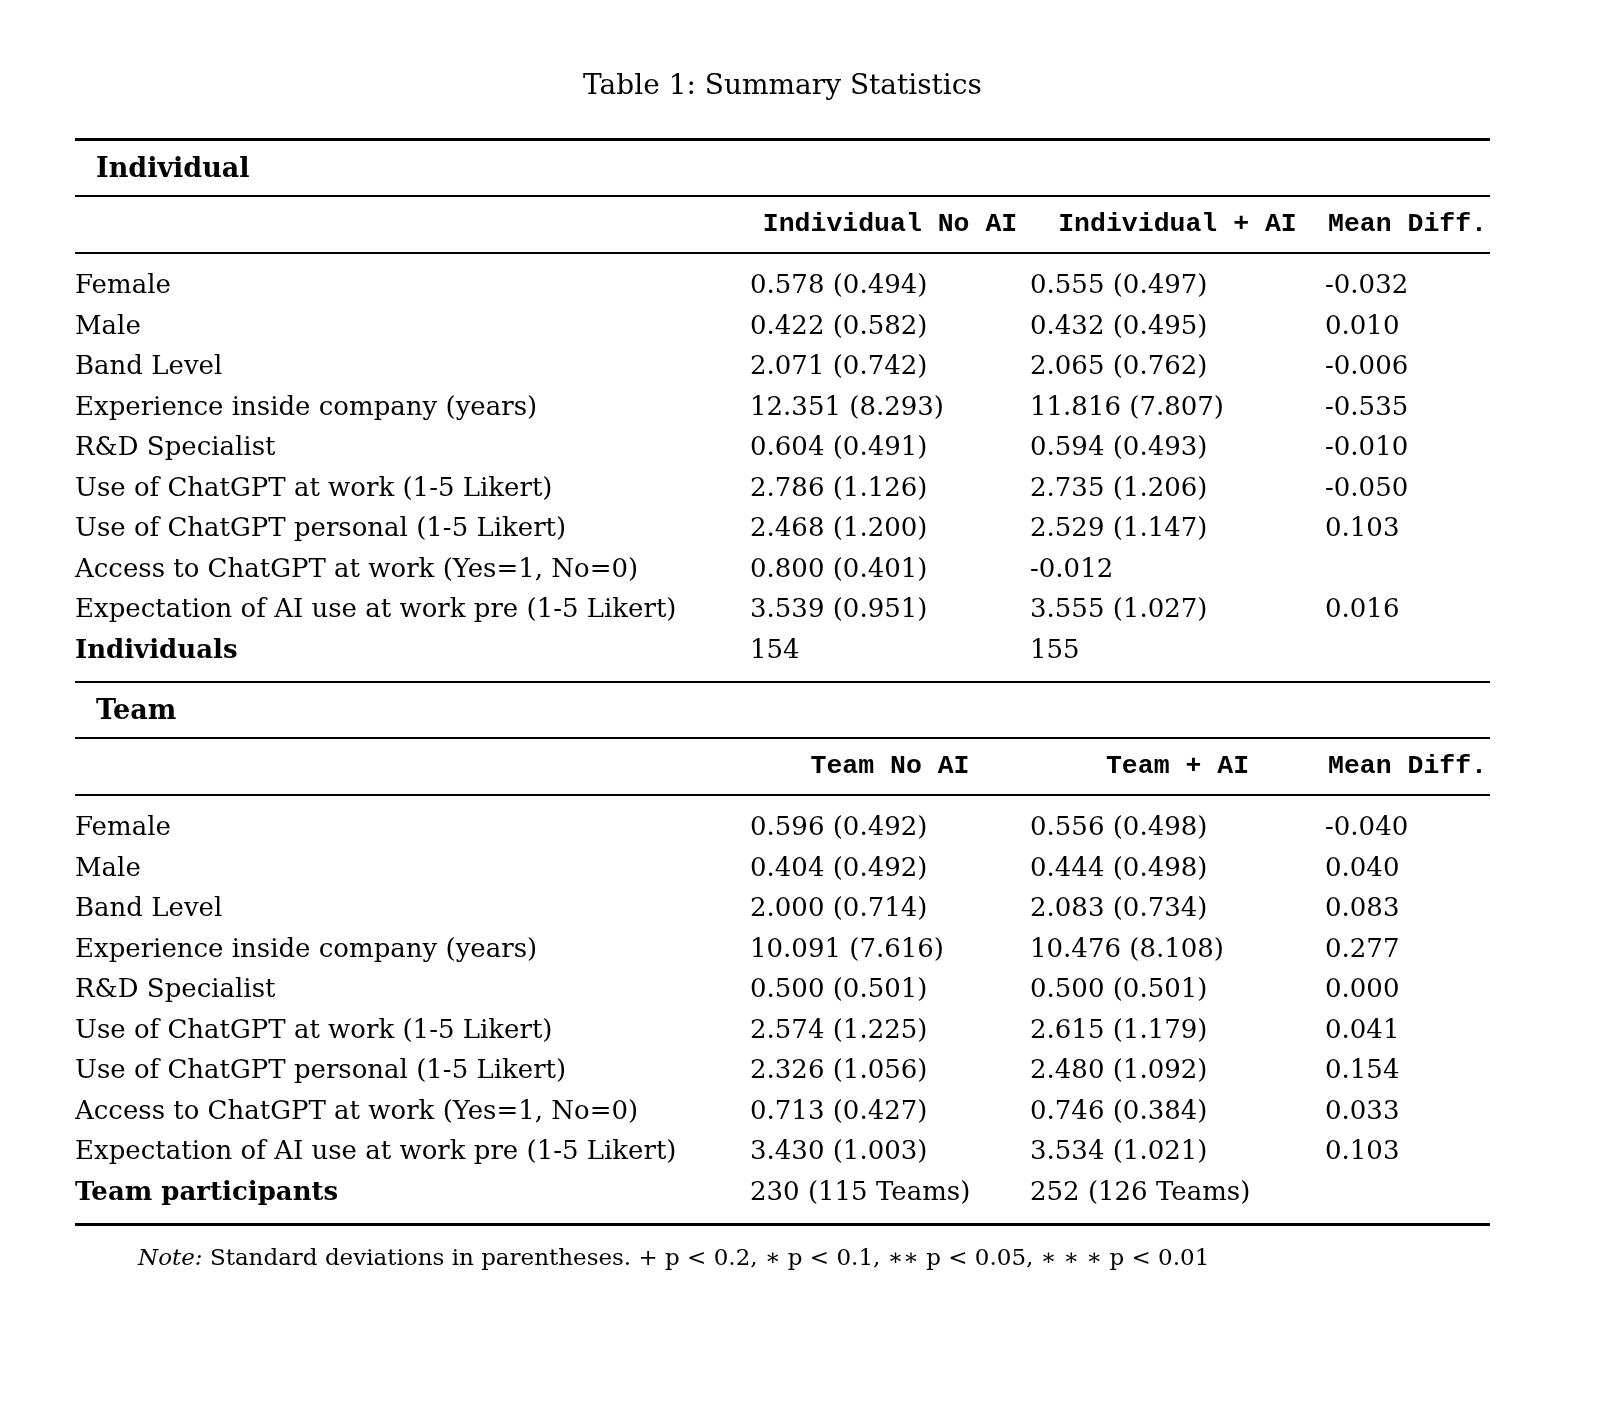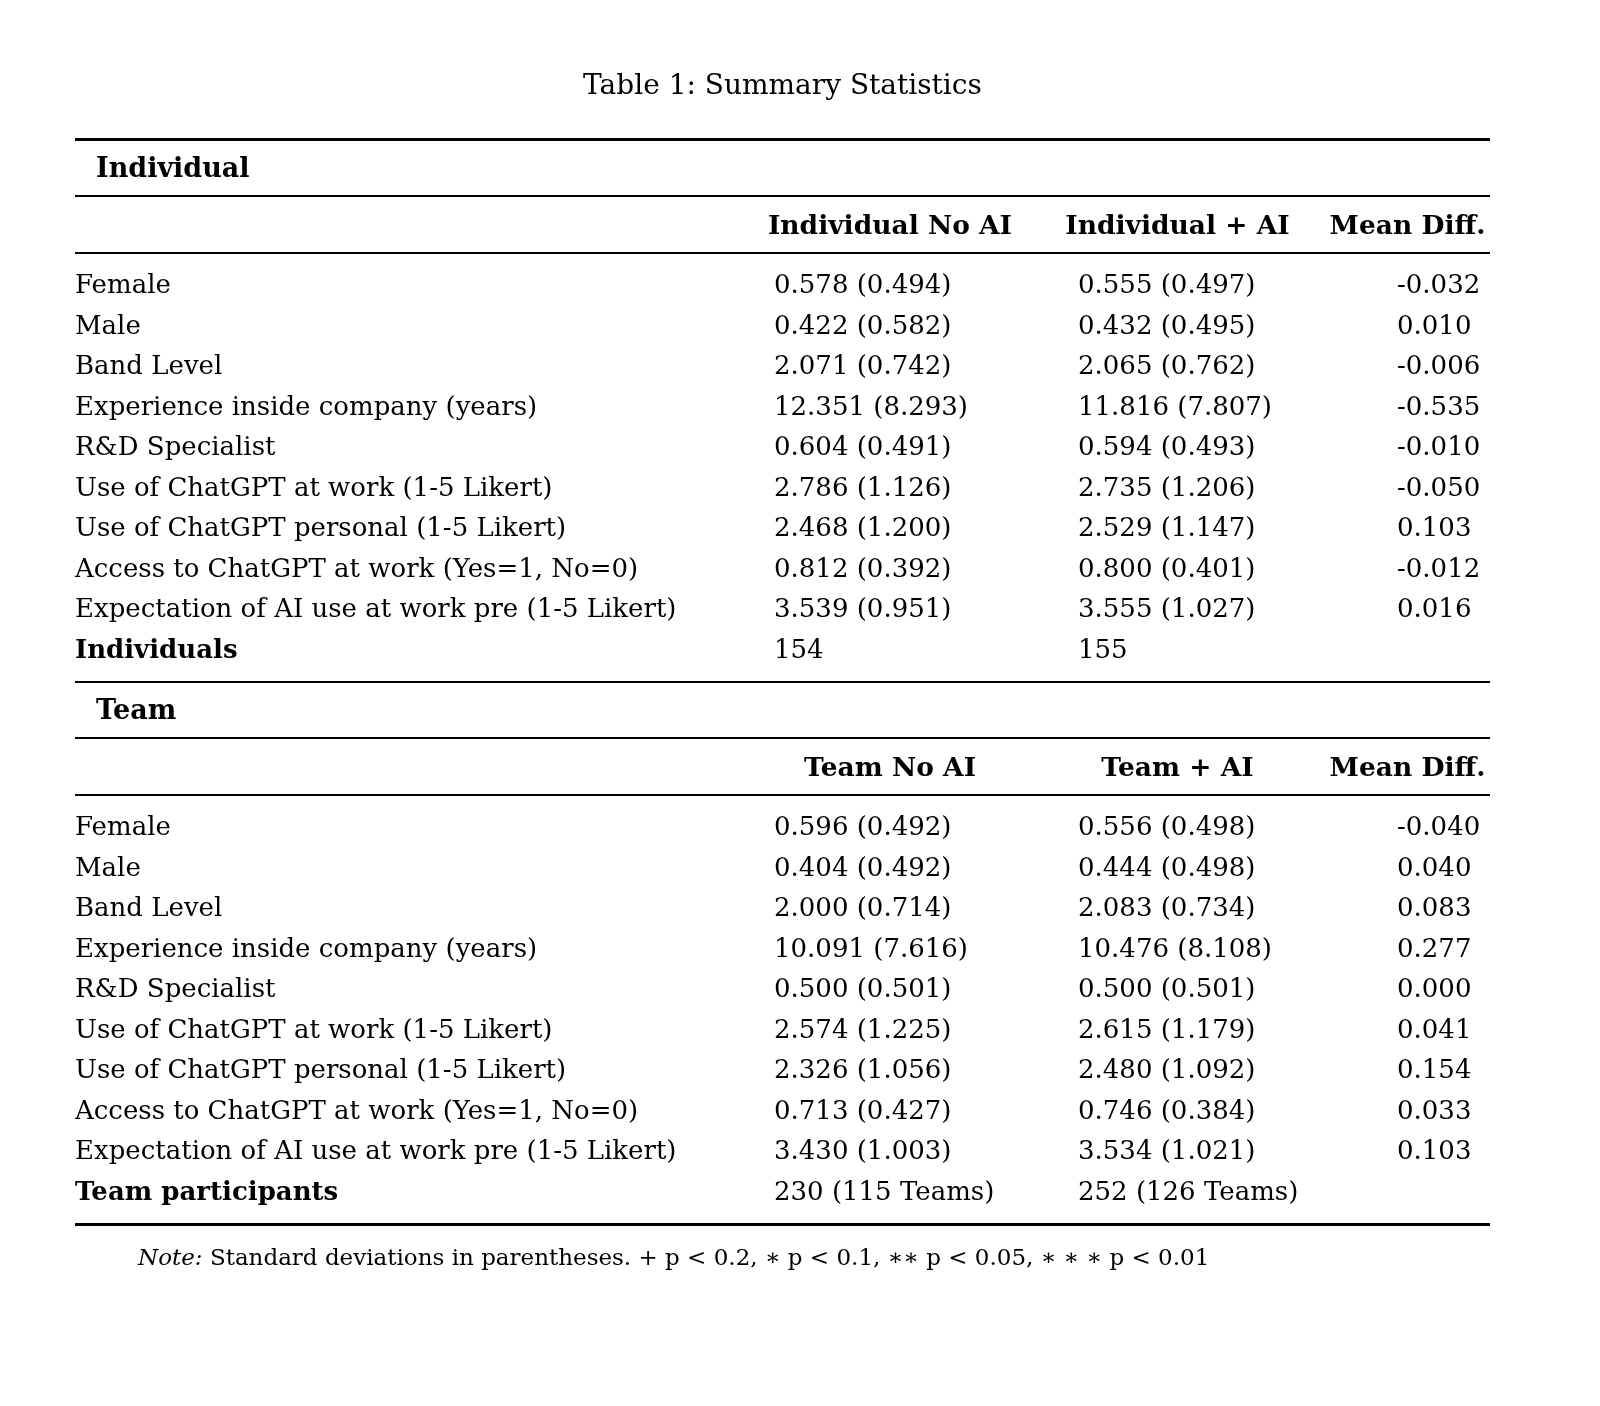--- a/index.html
+++ b/index.html
@@ -44,23 +44,23 @@
     display: grid;
     grid-template-columns: 675px 280px 295px 165px;
     font-size: 26px;
   }
   .cols-row {
     height: 55px;
     line-height: 55px;
     font-weight: bold;
     font-size: 26.5px;
   }
-  .cols-row .col-h { text-align: center; white-space: nowrap; }
+  .cols-row .col-h { text-align: center; white-space: nowrap; font-family: Liberation Mono, monospace; }
   .rows-block { padding: 10px 0 12px 0; }
-  .drow { height: 40.5px; line-height: 40.5px; gap: 24px; }
+  .drow { height: 40.5px; line-height: 40.5px; }
   .drow .label { text-align: left; white-space: nowrap; }
   .drow .val { white-space: nowrap; }
   .drow.footer-row .label { font-weight: bold; }
   .note {
     margin: 16px 0 0 63px;
     font-size: 23px;
     line-height: 30px;
   }
   .note-label { font-style: italic; }
 </style>
@@ -120,21 +120,20 @@
             <span class="val">-0.050</span>
           </div>
           <div class="grid-row drow">
             <span class="label">Use of ChatGPT personal (1-5 Likert)</span>
             <span class="val">2.468 (1.200)</span>
             <span class="val">2.529 (1.147)</span>
             <span class="val">0.103</span>
           </div>
           <div class="grid-row drow">
             <span class="label">Access to ChatGPT at work (Yes=1, No=0)</span>
-            <span class="val">0.812 (0.392)</span>
             <span class="val">0.800 (0.401)</span>
             <span class="val">-0.012</span>
           </div>
           <div class="grid-row drow">
             <span class="label">Expectation of AI use at work pre (1-5 Likert)</span>
             <span class="val">3.539 (0.951)</span>
             <span class="val">3.555 (1.027)</span>
             <span class="val">0.016</span>
           </div>
           <div class="grid-row drow footer-row">

